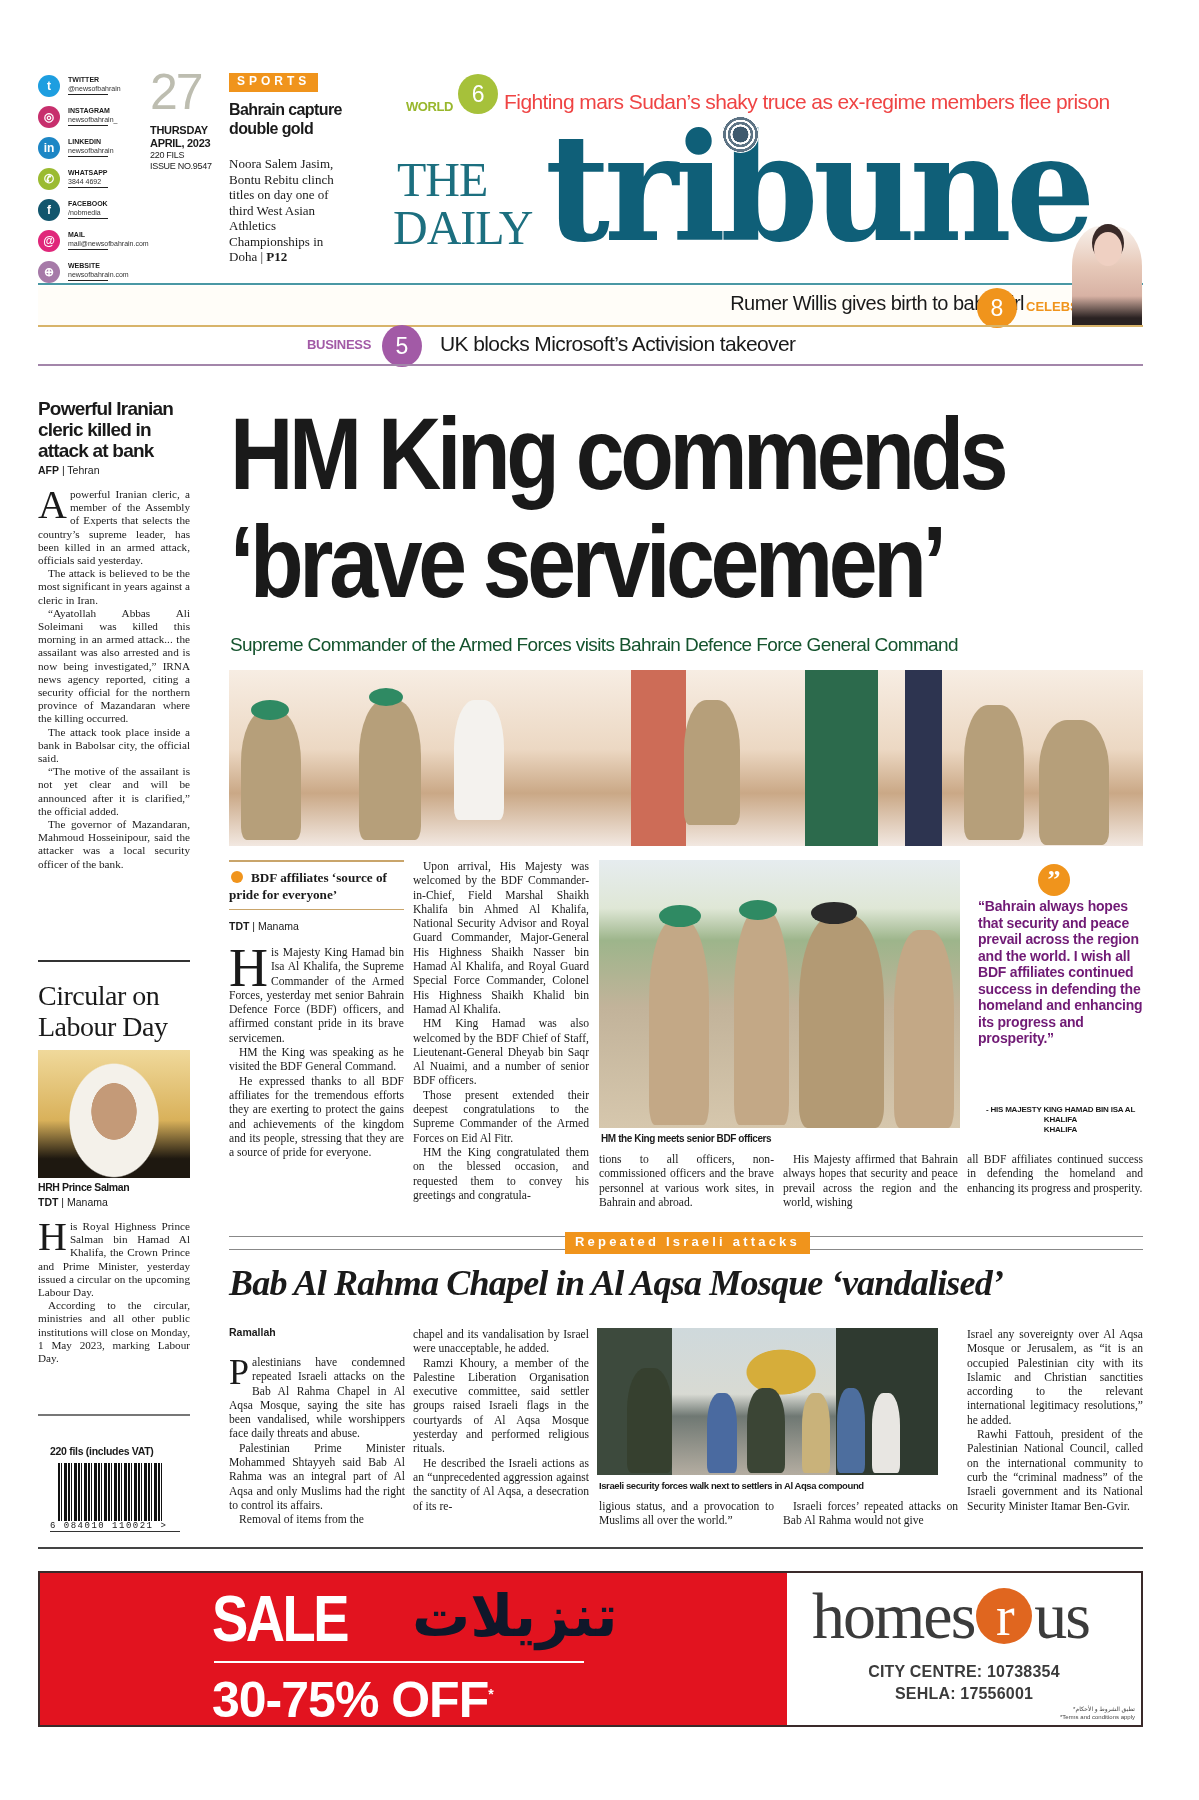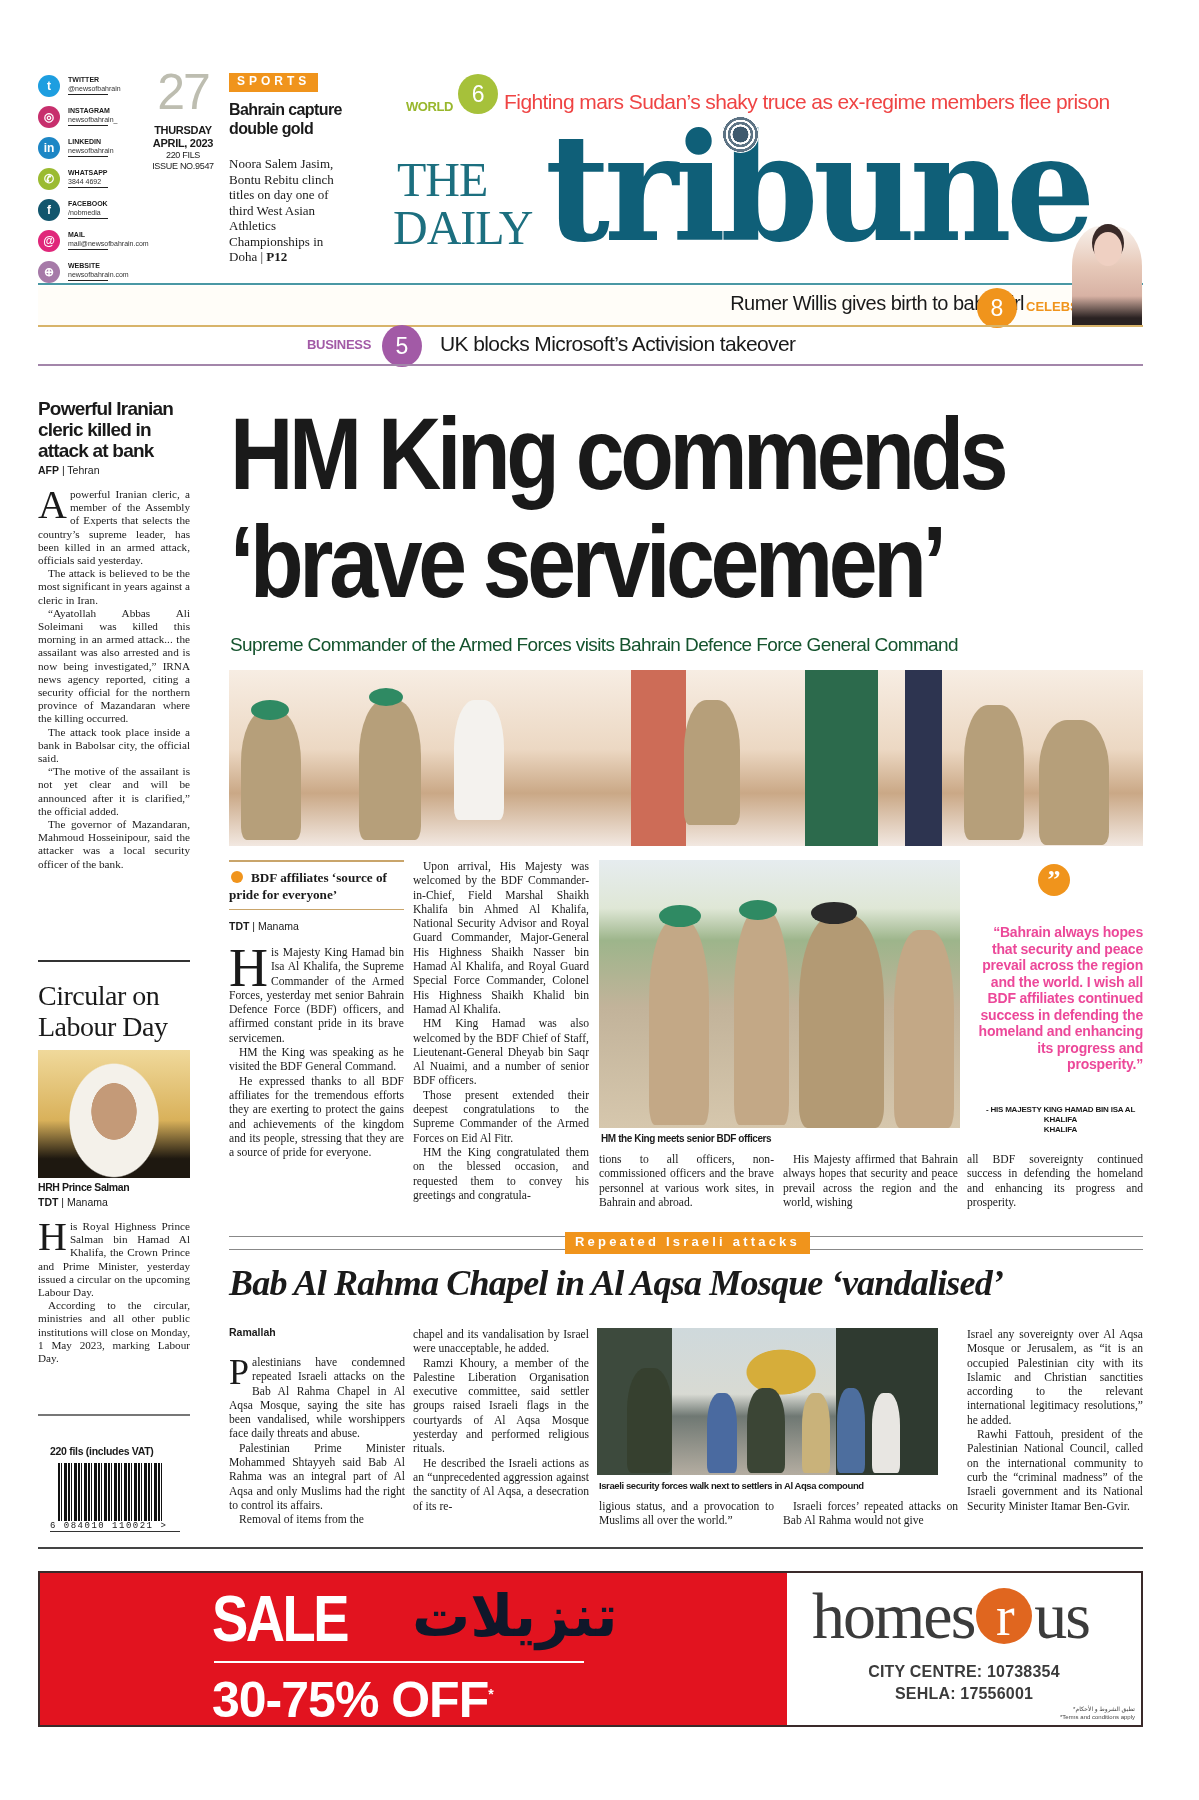--- a/index.html
+++ b/index.html
@@ -10,21 +10,21 @@
 
   
   .social{left:38px;top:70px;width:130px}
   .social-item{display:flex;align-items:center;height:31px;margin-bottom:0}
   .social-item .ic{width:22px;height:22px;border-radius:50%;color:#fff;font:bold 12px "Liberation Sans",sans-serif;display:flex;align-items:center;justify-content:center;flex:none}
   .social-item .txt{margin-left:8px;border-bottom:1.5px solid #222;padding-bottom:1px;width:40px;white-space:nowrap}
   .social-item .lbl{font:bold 7px "Liberation Sans",sans-serif;display:block;line-height:8px}
   .social-item .val{font:7px "Liberation Sans",sans-serif;display:block;line-height:9px;color:#333}
 
   
-  .datebox{left:150px;top:68px;width:66px;text-align:center}
+  .datebox{left:150px;top:68px;width:66px;text-align:left}
   .date-num{font:200 50px "Liberation Sans",sans-serif;color:#bdbdb0;line-height:48px;letter-spacing:-2px}
   .date-day{font:bold 11px "Liberation Sans",sans-serif;line-height:13px;margin-top:8px;letter-spacing:-0.3px}
   .date-month{font:bold 11px "Liberation Sans",sans-serif;line-height:13px;letter-spacing:-0.3px}
   .date-fils,.date-issue{font:9px "Liberation Sans",sans-serif;line-height:11px;letter-spacing:-0.3px}
 
   
   .sports{left:229px;top:70px;width:120px}
   .sports-tag{display:inline-block;background:#f0941c;color:#fff;font:bold 12px "Liberation Sans",sans-serif;letter-spacing:4px;padding:1px 8px 1px 8px;height:19px}
   .sports-head{font:bold 16px "Liberation Sans",sans-serif;line-height:19px;margin-top:8px;letter-spacing:-0.6px}
   .sports-body{font:13px "Liberation Serif",serif;line-height:15.5px;margin-top:18px}
@@ -84,21 +84,21 @@
   .bdf-rule{height:1.5px;background:#c9a56b}
   .bdf-head{font:bold 13.2px "Liberation Serif",serif;line-height:17px;padding:7px 0 6px 0}
   .bdf-dot{display:inline-block;width:12px;height:12px;border-radius:50%;background:#f0941c;margin:0 8px 0 2px;vertical-align:-1px}
   .col{position:absolute}
 
   .photo2{left:599px;top:860px;width:361px;height:268px;background:
      linear-gradient(180deg,#e6ecef 0%,#dfe7d6 18%,#9db58b 30%,#c2b39a 55%,#d6c7ad 100%)}
   .photo2-cap{left:601px;top:1133px;font:bold 10px "Liberation Sans",sans-serif;letter-spacing:-0.4px}
 
   .quote-ic{left:1038px;top:864px;width:32px;height:32px;border-radius:50%;background:#f0941c;color:#fff;font:bold 26px "Liberation Serif",serif;display:flex;align-items:center;justify-content:center;line-height:32px}
-  .quote{left:978px;top:924px;width:165px;text-align:right;font:bold 14px "Liberation Sans",sans-serif;line-height:16.5px;color:#ec4899;letter-spacing:-0.2px}
+  .quote{left:978px;top:898px;width:165px;text-align:left;font:bold 14px "Liberation Sans",sans-serif;line-height:16.5px;color:#701a75;letter-spacing:-0.2px}
   .quote-attr{left:978px;top:1105px;width:165px;text-align:center;font:bold 8px "Liberation Sans",sans-serif;line-height:10px;letter-spacing:-0.2px}
 
   
   .rep-lines{left:229px;top:1236px;width:914px;height:14px;border-top:1.5px solid #888;border-bottom:1.5px solid #888}
   .rep-tag{left:565px;top:1232px;background:#f0941c;color:#fff;font:bold 13px "Liberation Sans",sans-serif;letter-spacing:3.2px;padding:2px 10px;height:22px;white-space:nowrap}
   .bab-head{left:229px;top:1262px;font:italic bold 36px "Liberation Serif",serif;letter-spacing:-0.8px;white-space:nowrap}
   .ramallah{left:229px;top:1326px;font:bold 10.5px "Liberation Sans",sans-serif}
   .photo3{left:597px;top:1328px;width:341px;height:147px;background:
      radial-gradient(ellipse 40px 26px at 54% 30%,#d6ad3a 0 85%,transparent 88%),
      linear-gradient(90deg,#3d4a3d 0 22%,transparent 22% 70%,#2f3a30 70%),
@@ -299,21 +299,21 @@
 <div class="abs quote">“Bahrain always hopes that security and peace prevail across the region and the world. I wish all BDF affiliates continued success in defending the homeland and enhancing its progress and prosperity.”</div>
 <div class="abs quote-attr"><span>- HIS MAJESTY KING HAMAD BIN ISA AL KHALIFA</span><br><span>KHALIFA</span></div>
 
 <div class="col body" style="left:599px;top:1153px;width:175px;font-size:11.6px;line-height:14.3px">
   <p class="first">tions to all officers, non-commissioned officers and the brave personnel at various work sites, in Bahrain and abroad.</p>
 </div>
 <div class="col body" style="left:783px;top:1153px;width:175px;font-size:11.6px;line-height:14.3px">
   <p>His Majesty affirmed that Bahrain always hopes that security and peace prevail across the region and the world, wishing</p>
 </div>
 <div class="col body" style="left:967px;top:1153px;width:176px;font-size:11.6px;line-height:14.3px">
-  <p class="first">all BDF sovereignty continued success in defending the homeland and enhancing its progress and prosperity.</p>
+  <p class="first">all BDF affiliates continued success in defending the homeland and enhancing its progress and prosperity.</p>
 </div>
 
 <div class="abs rep-lines"></div>
 <div class="abs rep-tag">Repeated Israeli attacks</div>
 <div class="abs bab-head">Bab Al Rahma Chapel in Al Aqsa Mosque ‘vandalised’</div>
 <div class="abs ramallah">Ramallah</div>
 
 <div class="col body" style="left:229px;top:1356px;width:176px;font-size:11.6px;line-height:14.3px">
   <p class="first"><span class="drop" style="font-size:36px;line-height:28px">P</span><span>alestinians have condemned repeated Israeli attacks on the Bab Al Rahma Chapel in Al Aqsa Mosque, saying the site has been vandalised, while worshippers face daily threats and abuse.</span></p>
   <p>Palestinian Prime Minister Mohammed Shtayyeh said Bab Al Rahma was an integral part of Al Aqsa and only Muslims had the right to control its affairs.</p>

